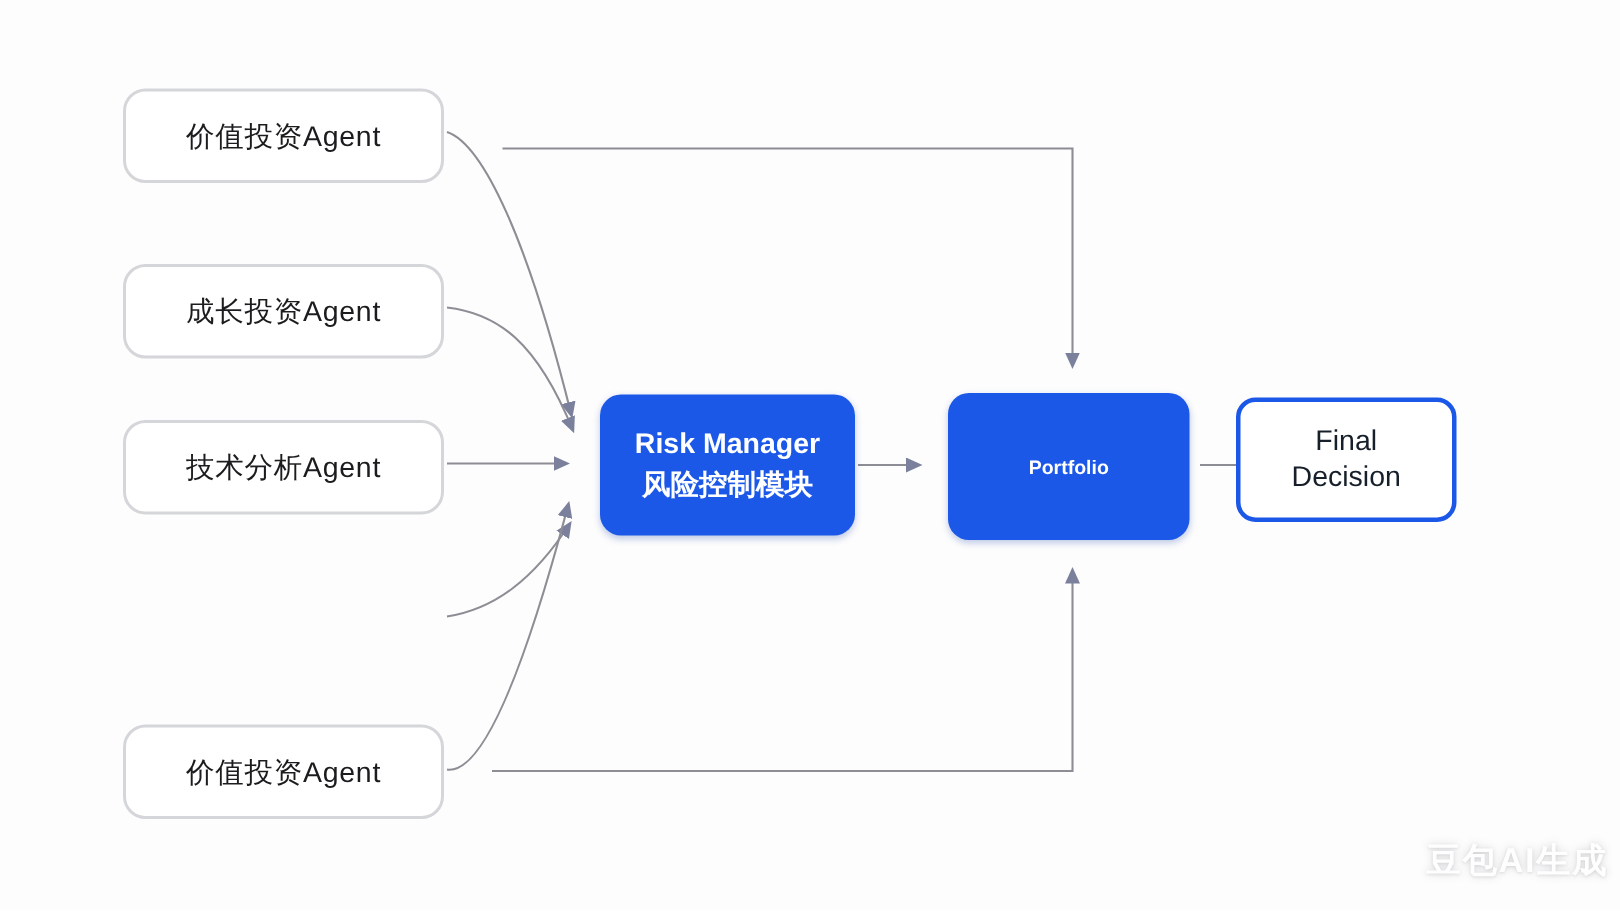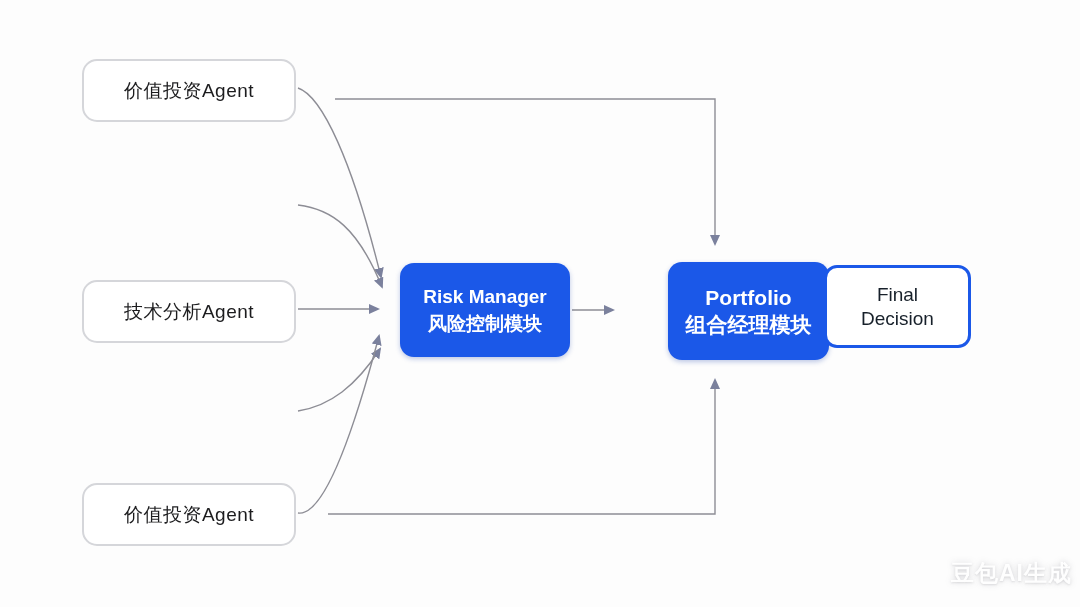--- a/index.html
+++ b/index.html
@@ -37,21 +37,21 @@
   }
   .blue-node{
     background:var(--node-blue,#1b58e8);
     border-radius:14px;
     color:#ffffff;
     font-weight:700;
     box-shadow:0 2px 5px rgba(20,60,170,0.28);
   }
   .blue-node .line{display:block;}
   #risk-node{left:400px;top:263px;width:170px;height:94px;font-size:19px;line-height:27px;}
-  #portfolio-node{left:668px;top:262px;width:161px;height:98px;font-size:21px;line-height:27px;}
+  #portfolio-node{left:632px;top:262px;width:161px;height:98px;font-size:13px;line-height:27px;}
   .outline-node{
     left:824px;top:265px;width:147px;height:83px;
     background:#ffffff;
     border:3px solid var(--node-blue,#1b58e8);
     border-radius:13px;
     font-size:19px;line-height:24px;
     font-weight:500;
     color:#17202a;
   }
   .watermark{
@@ -90,38 +90,40 @@
     <path class="conn" d="M 335 99 L 715 99 L 715 244" marker-end="url(#arrow)" stroke="#8d8d95"></path>
     <path class="conn" d="M 328 514 L 715 514 L 715 380" marker-end="url(#arrow)" stroke="#8d8d95"></path>
 
     <path class="conn" d="M 572 310 L 613 310" marker-end="url(#arrow)" stroke="#8d8d95"></path>
     <path class="conn" d="M 800 310 L 838 310" marker-end="url(#arrow)" stroke="#8d8d95"></path>
   </svg>
 
   <div class="node agent-node" style="top:59px">
     <span>价值投资Agent</span>
   </div>
+  <div class="node agent-node" style="top:176px">
+    <span>成长投资Agent</span>
+  </div>
   <div class="node agent-node" style="top:280px">
     <span>技术分析Agent</span>
   </div>
   <div class="node agent-node" style="top:483px">
     <span>价值投资Agent</span>
   </div>
 
   <div class="node blue-node" id="risk-node">
     <div>
       <span class="line">Risk Manager</span>
       <span class="line">风险控制模块</span>
     </div>
   </div>
 
   <div class="node blue-node" id="portfolio-node">
     <div>
       <span class="line">Portfolio</span>
-      <span class="line">组合经理模块</span>
     </div>
   </div>
 
   <div class="node outline-node">
     <div>
       <span style="display:block">Final</span>
       <span style="display:block">Decision</span>
     </div>
   </div>
 

